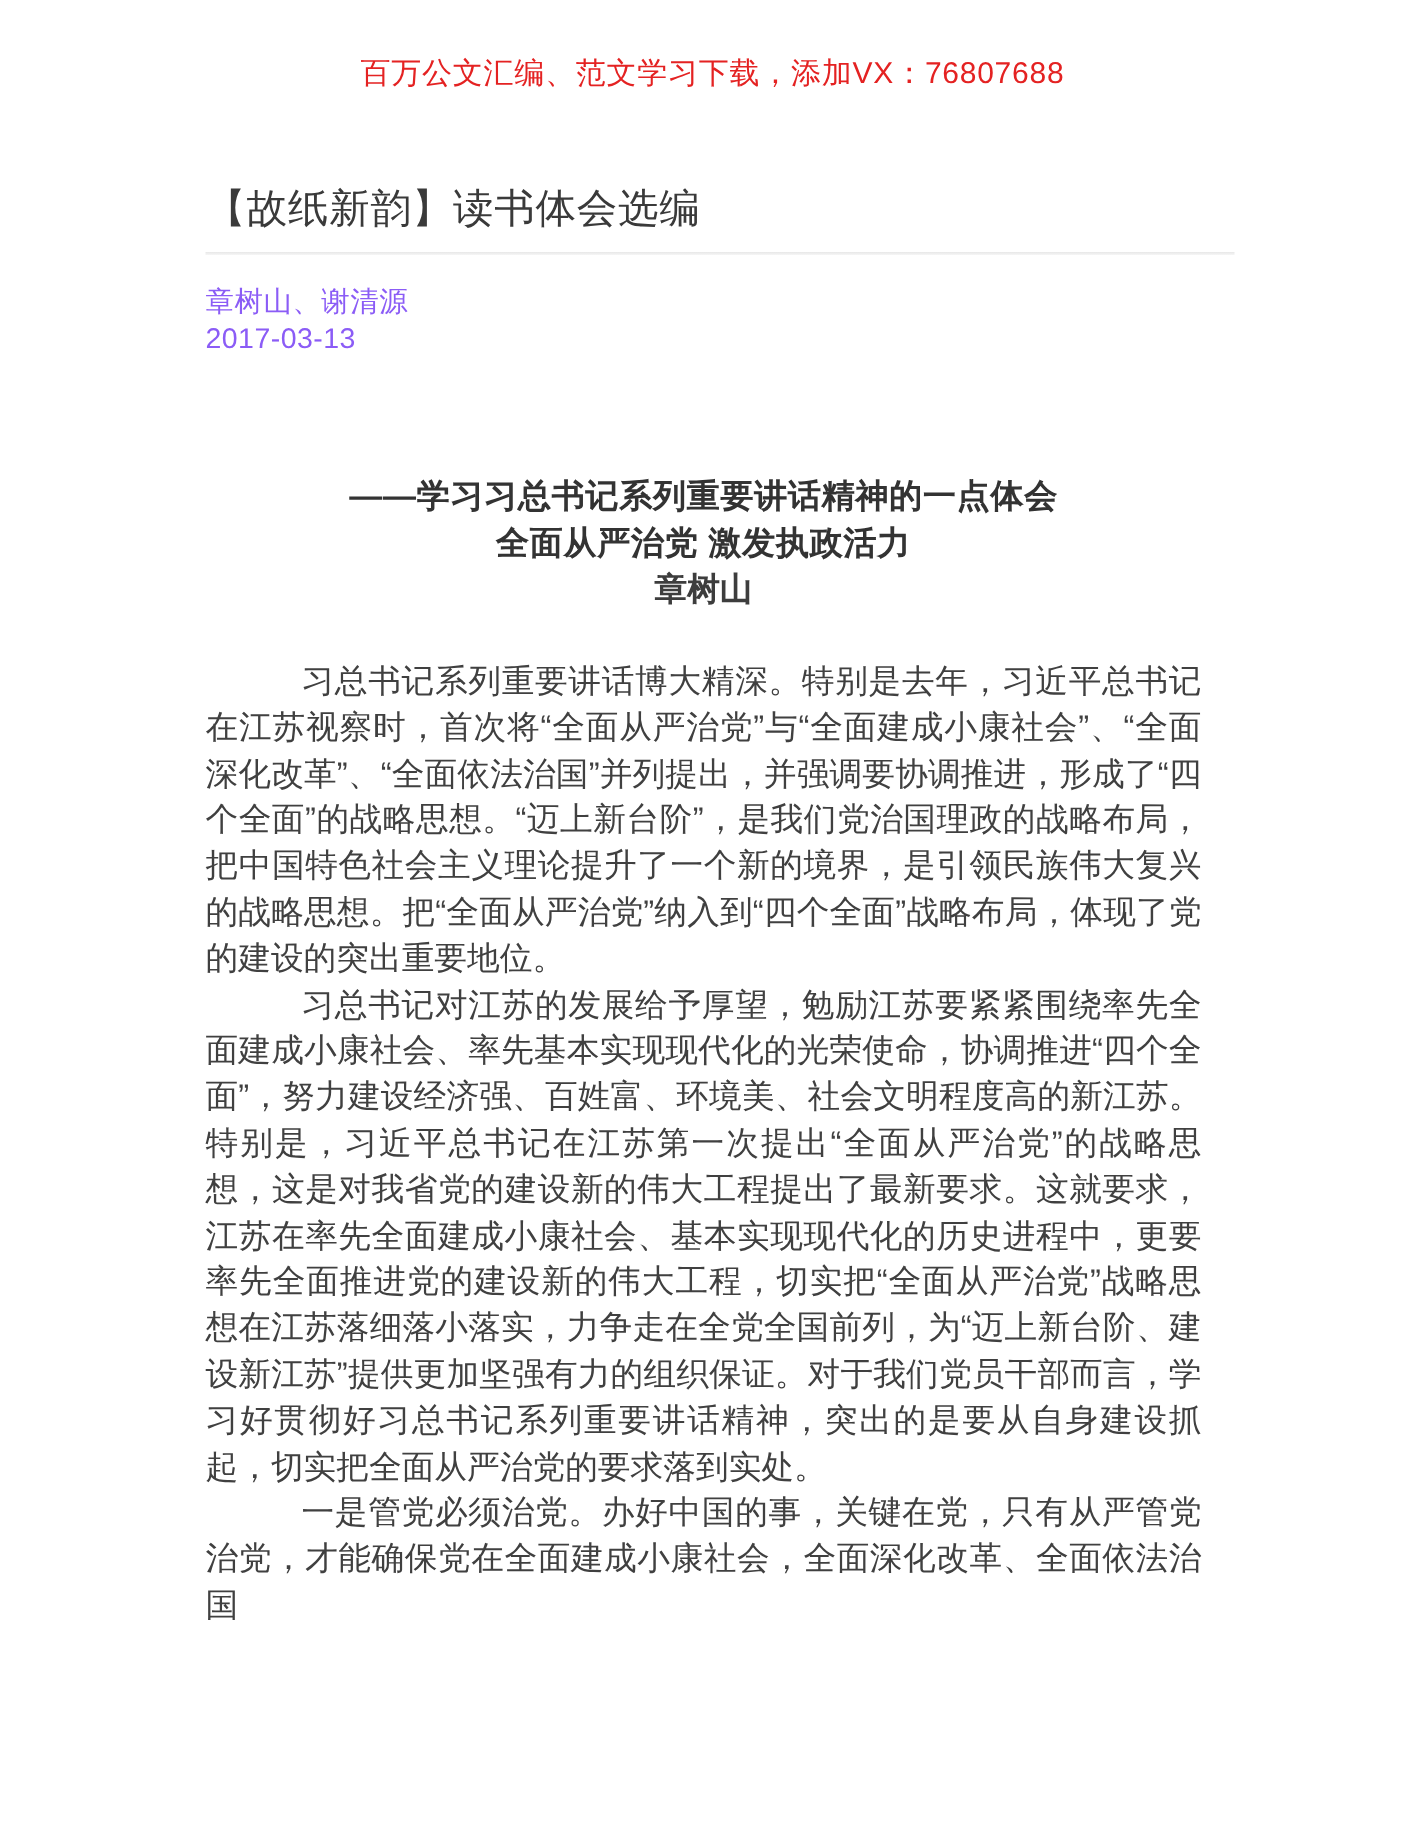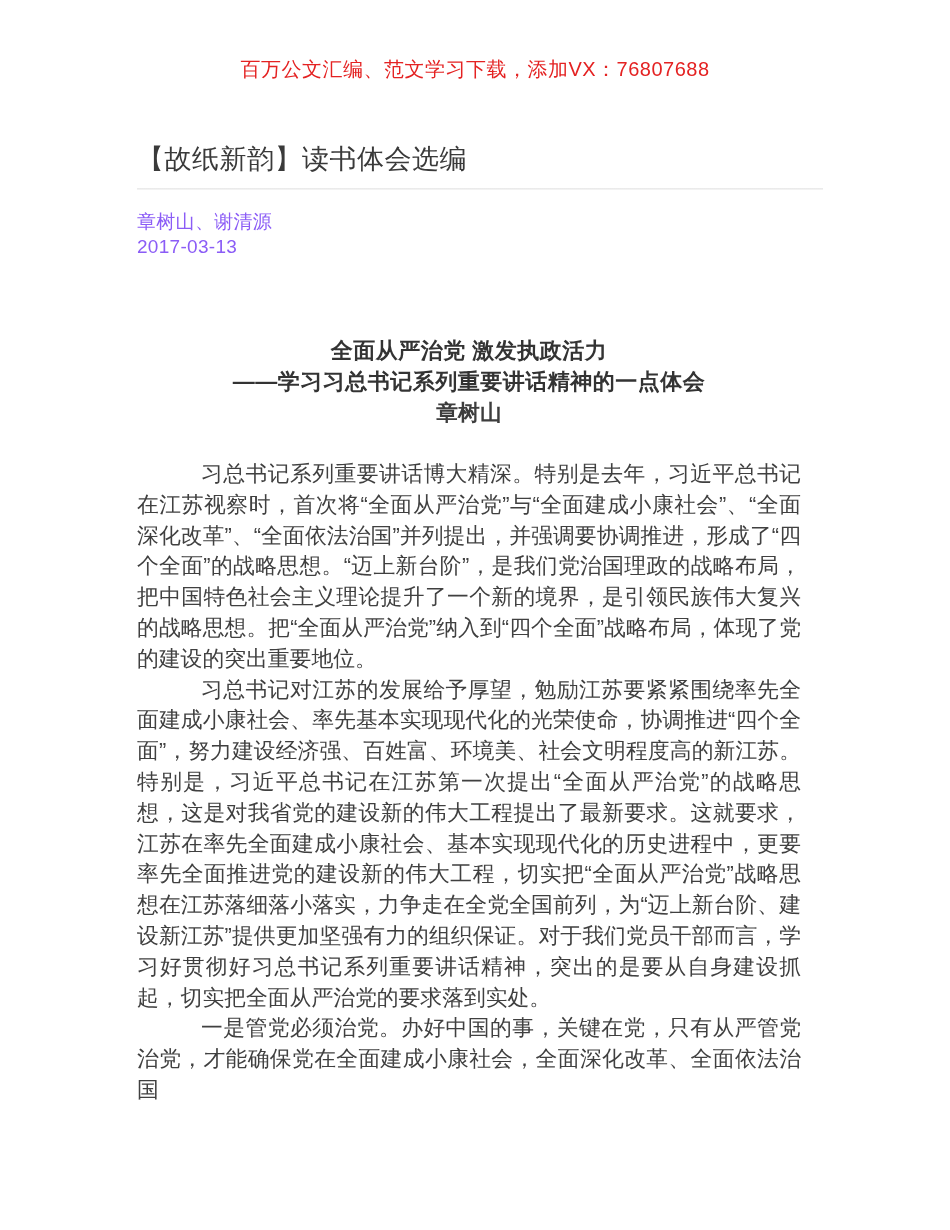--- a/index.html
+++ b/index.html
@@ -8,21 +8,21 @@
     background: #ffffff;
   }
   body {
     width: 950px;
     height: 1230px;
     overflow: hidden;
     font-family: "Liberation Sans", "DejaVu Sans", sans-serif;
     -webkit-font-smoothing: antialiased;
   }
   .promo-banner {
-    padding-top: 56px;
+    padding-top: 36px;
     text-align: center;
     font-size: 20px;
     line-height: 26px;
     font-weight: 400;
     letter-spacing: 0.5px;
   }
   .container {
     margin-left: 137px;
     width: 686px;
   }
@@ -87,22 +87,22 @@
   <div class="page-title">【故纸新韵】读书体会选编</div>
 
   <div class="divider"></div>
 
   <div class="meta">
     <div>章树山、谢清源</div>
     <div>2017-03-13</div>
   </div>
 
   <div class="article">
+    <div class="article-heading">——学习习总书记系列重要讲话精神的一点体会</div>
     <div class="article-heading">全面从严治党 激发执政活力</div>
-    <div class="article-heading">——学习习总书记系列重要讲话精神的一点体会</div>
     <div class="article-byline">章树山</div>
 
     <p>习总书记系列重要讲话博大精深。特别是去年，习近平总书记在江苏视察时，首次将“全面从严治党”与“全面建成小康社会”、“全面深化改革”、“全面依法治国”并列提出，并强调要协调推进，形成了“四个全面”的战略思想。“迈上新台阶”，是我们党治国理政的战略布局，把中国特色社会主义理论提升了一个新的境界，是引领民族伟大复兴的战略思想。把“全面从严治党”纳入到“四个全面”战略布局，体现了党的建设的突出重要地位。</p>
     <p>习总书记对江苏的发展给予厚望，勉励江苏要紧紧围绕率先全面建成小康社会、率先基本实现现代化的光荣使命，协调推进“四个全面”，努力建设经济强、百姓富、环境美、社会文明程度高的新江苏。特别是，习近平总书记在江苏第一次提出“全面从严治党”的战略思想，这是对我省党的建设新的伟大工程提出了最新要求。这就要求，江苏在率先全面建成小康社会、基本实现现代化的历史进程中，更要率先全面推进党的建设新的伟大工程，切实把“全面从严治党”战略思想在江苏落细落小落实，力争走在全党全国前列，为“迈上新台阶、建设新江苏”提供更加坚强有力的组织保证。对于我们党员干部而言，学习好贯彻好习总书记系列重要讲话精神，突出的是要从自身建设抓起，切实把全面从严治党的要求落到实处。</p>
     <p>一是管党必须治党。办好中国的事，关键在党，只有从严管党治党，才能确保党在全面建成小康社会，全面深化改革、全面依法治国</p>
   </div>
 
 </div>
 
 </body></html>

